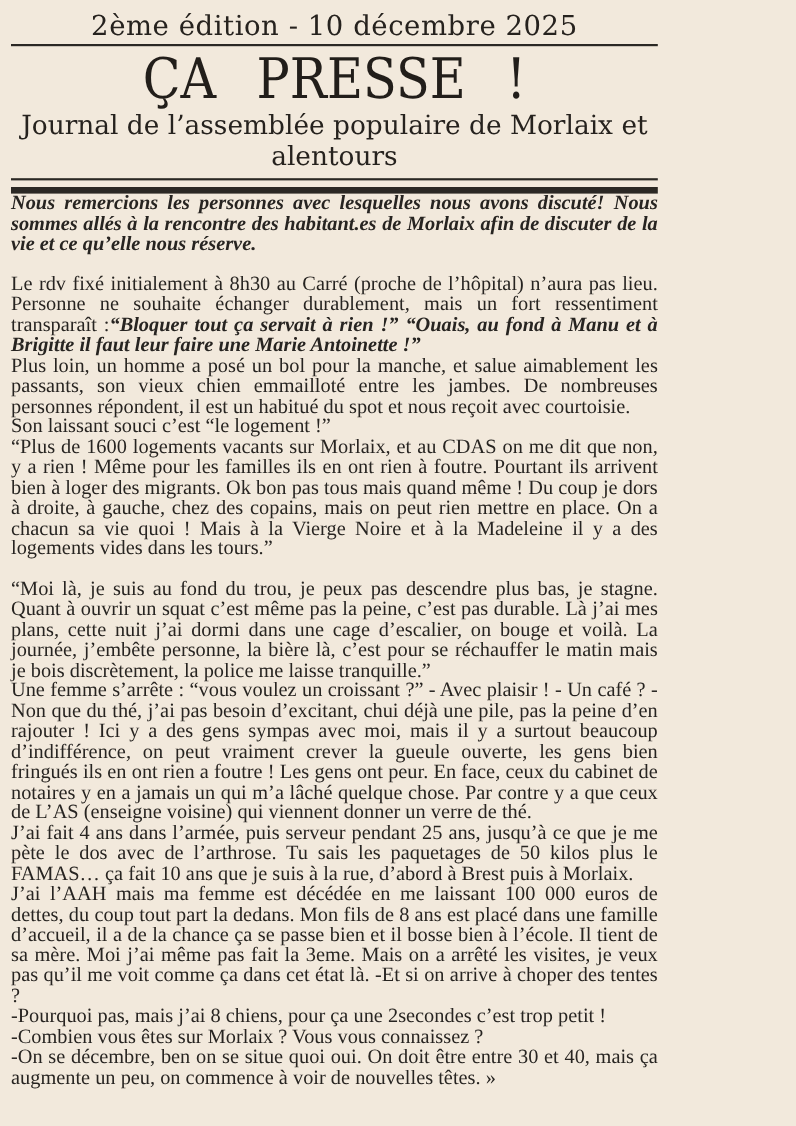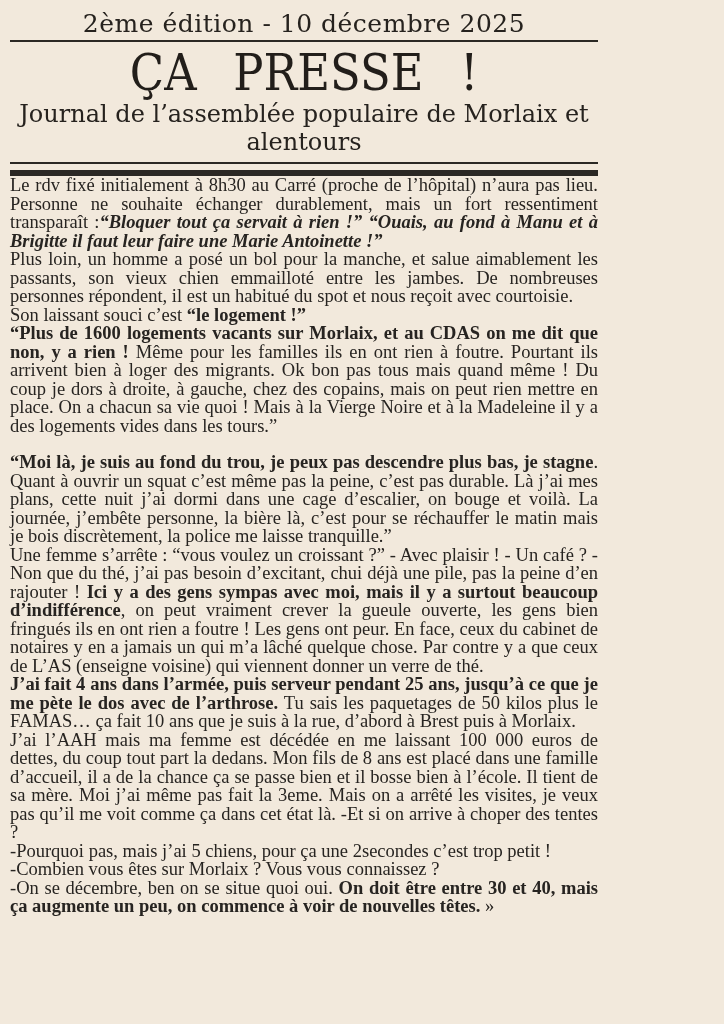--- a/index.html
+++ b/index.html
@@ -56,46 +56,47 @@
     color: #1e1b17;
   }
   .article-body {
     margin: 0 10px;
     font-size: 18.5px;
     line-height: 18.5px;
   }
   .para { margin: 0; text-align: justify; }
   .para.gap-after { margin-bottom: 18px; }
   .seg-regular    { font-weight: normal; font-style: normal; }
-  .seg-bold       { font-weight: bold;   font-style: normal; }
+  .seg-bold       { font-weight: normal;   font-style: normal; }
   .seg-bolditalic { font-weight: bold;   font-style: italic; }
 </style>
 </head>
 <body style="background: rgb(242, 233, 220); color: rgb(39, 36, 33);">
 
 <div class="page">
 
   <header class="masthead">
     <div class="edition-line">2ème édition - 10 décembre 2025</div>
     <div class="rule thin" style="background: rgb(43, 40, 36);"></div>
     <h1 class="np-title">ÇA PRESSE !</h1>
     <div class="np-subtitle">Journal de l’assemblée populaire de Morlaix et alentours</div>
     <div class="rule thin" style="background: rgb(43, 40, 36);"></div>
     <div class="rule thick" style="background: rgb(43, 40, 36);"></div>
   </header>
 
   <main>
     <div class="article-body">
+        <p class="para gap-after"><span class="seg-bolditalic">Nous remercions les personnes avec lesquelles nous avons discuté! Nous sommes allés à la rencontre des habitant.es de Morlaix afin de discuter de la vie et ce qu’elle nous réserve.</span></p>
         <p class="para"><span class="seg-regular">Le rdv fixé initialement à 8h30 au Carré (proche de l’hôpital) n’aura pas lieu. Personne ne souhaite échanger durablement, mais un fort ressentiment transparaît :</span><span class="seg-bolditalic">“Bloquer tout ça servait à rien !” “Ouais, au fond à Manu et à Brigitte il faut leur faire une Marie Antoinette !”</span></p>
         <p class="para"><span class="seg-regular">Plus loin, un homme a posé un bol pour la manche, et salue aimablement les passants, son vieux chien emmailloté entre les jambes. De nombreuses personnes répondent, il est un habitué du spot et nous reçoit avec courtoisie.</span></p>
         <p class="para"><span class="seg-regular">Son laissant souci c’est </span><span class="seg-bold">“le logement !”</span></p>
         <p class="para gap-after"><span class="seg-bold">“Plus de 1600 logements vacants sur Morlaix, et au CDAS on me dit que non, y a rien !</span><span class="seg-regular"> Même pour les familles ils en ont rien à foutre. Pourtant ils arrivent bien à loger des migrants. Ok bon pas tous mais quand même ! Du coup je dors à droite, à gauche, chez des copains, mais on peut rien mettre en place. On a chacun sa vie quoi ! Mais à la Vierge Noire et à la Madeleine il y a des logements vides dans les tours.”</span></p>
         <p class="para"><span class="seg-bold">“Moi là, je suis au fond du trou, je peux pas descendre plus bas, je stagne</span><span class="seg-regular">. Quant à ouvrir un squat c’est même pas la peine, c’est pas durable. Là j’ai mes plans, cette nuit j’ai dormi dans une cage d’escalier, on bouge et voilà. La journée, j’embête personne, la bière là, c’est pour se réchauffer le matin mais je bois discrètement, la police me laisse tranquille.”</span></p>
         <p class="para"><span class="seg-regular">Une femme s’arrête : “vous voulez un croissant ?” - Avec plaisir !  - Un café ? - Non que du thé, j’ai pas besoin d’excitant, chui déjà une pile, pas la peine d’en rajouter ! </span><span class="seg-bold">Ici y a des gens sympas avec moi, mais il y a surtout beaucoup d’indifférence</span><span class="seg-regular">, on peut vraiment crever la gueule ouverte, les gens bien fringués ils en ont rien a foutre ! Les gens ont peur. En face, ceux du cabinet de notaires y en a jamais un qui m’a lâché quelque chose. Par contre y a que ceux de L’AS (enseigne voisine) qui viennent donner un verre de thé.</span></p>
         <p class="para"><span class="seg-bold">J’ai fait 4 ans dans l’armée, puis serveur pendant 25 ans, jusqu’à ce que je me pète le dos avec de l’arthrose.</span><span class="seg-regular"> Tu sais les paquetages de 50 kilos plus le FAMAS… ça fait 10 ans que je suis à la rue, d’abord à Brest puis à Morlaix.</span></p>
         <p class="para"><span class="seg-regular">J’ai l’AAH mais ma femme est décédée en me laissant 100 000 euros de dettes, du coup tout part la dedans. Mon fils de 8 ans est placé dans une famille d’accueil, il a de la chance ça se passe bien et il bosse bien à l’école. Il tient de sa mère. Moi j’ai même pas fait la 3eme. Mais on a arrêté les visites, je veux pas qu’il me voit comme ça dans cet état là. -Et si on arrive à choper des tentes ?</span></p>
-        <p class="para"><span class="seg-regular">-Pourquoi pas, mais j’ai 5 chiens, pour ça une 2secondes c’est trop petit !</span></p>
+        <p class="para"><span class="seg-regular">-Pourquoi pas, mais j’ai 8 chiens, pour ça une 2secondes c’est trop petit !</span></p>
         <p class="para"><span class="seg-regular">-Combien vous êtes sur Morlaix ? Vous vous connaissez ?</span></p>
         <p class="para"><span class="seg-regular">-On se décembre, ben on se situe quoi oui. </span><span class="seg-bold">On doit être entre 30 et 40, mais ça augmente un peu, on commence à voir de nouvelles têtes.</span><span class="seg-regular"> »</span></p>
       </div>
   </main>
 
 </div>
 
 </body></html>

